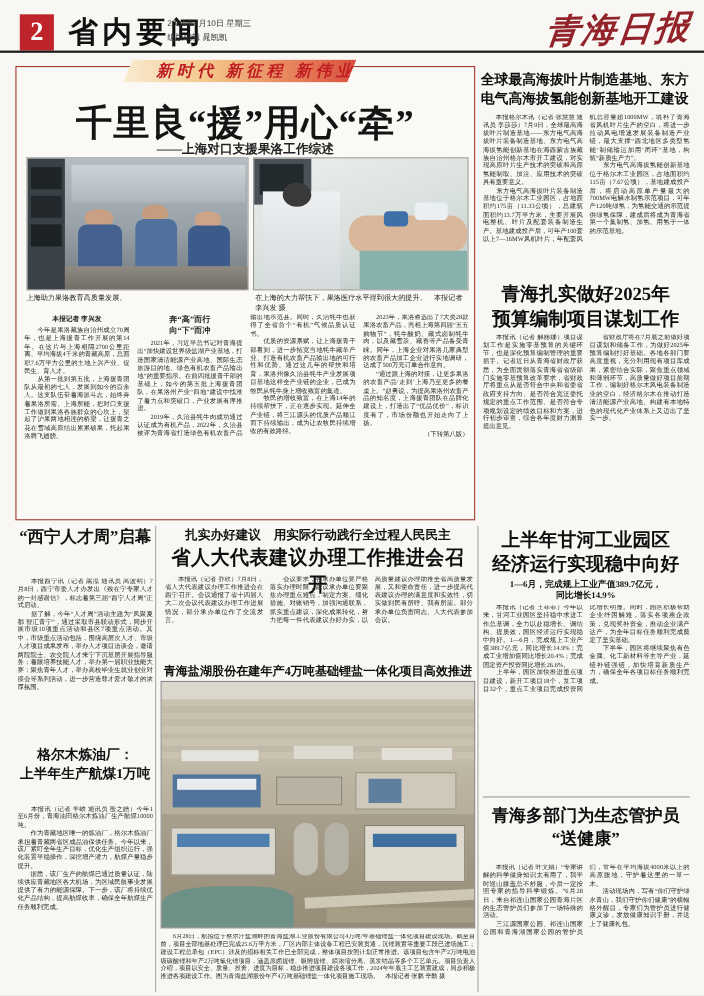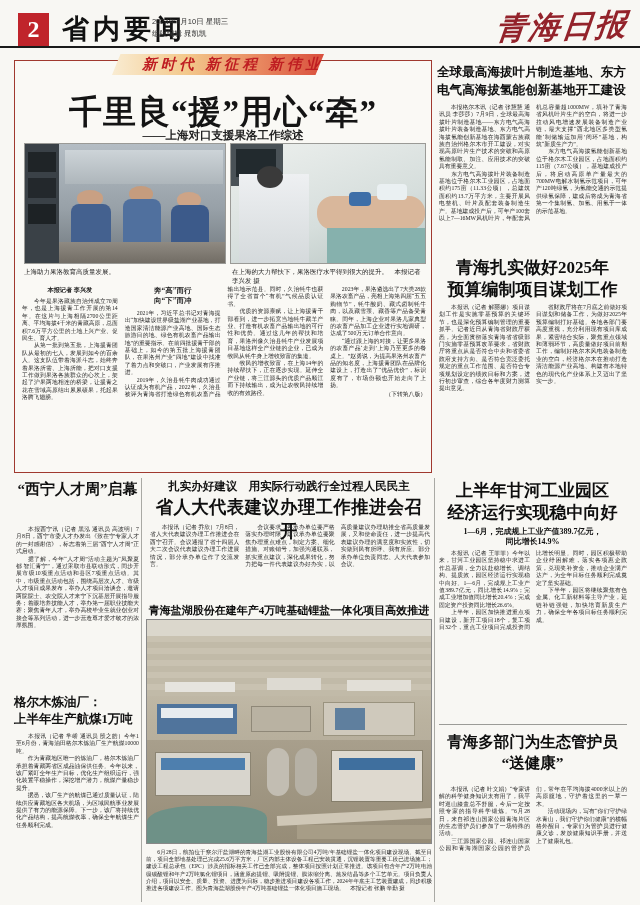--- a/index.html
+++ b/index.html
@@ -48,21 +48,21 @@
   .main-body { left:22px; top:286px; width:404px; height:178px; overflow:hidden;
     column-count:4; column-gap:7px; }
   .tiny { font-size:5.8px; line-height:7.4px; text-align:justify; white-space:pre-wrap; color:#262626; }
   .byline { text-align:center; font-size:6.2px; font-weight:bold; margin-bottom:3px; white-space:normal; }
   .subhead { text-align:center; font-size:7.5px; font-weight:900; margin:4px 12px; white-space:normal; }
   .endmark { text-align:right; font-size:5.8px; }
 
   
   .talent-title { left:14px; top:479px; width:127px; text-align:center; font-size:15px; font-weight:900; line-height:20px; color:#111; }
   .talent-body { left:16px; top:526px; width:123px; height:160px; overflow:hidden; }
-  .refinery-title { left:14px; top:694px; width:127px; font-size:12.5px; font-weight:900; line-height:17px; color:#111; }
+  .refinery-title { left:14px; top:678px; width:127px; text-align:center; font-size:12.5px; font-weight:900; line-height:17px; color:#111; }
   .refinery-body { left:16px; top:733px; width:123px; height:168px; overflow:hidden; }
 
   
   .npc-kicker { left:146px; top:479px; width:286px; text-align:center; font-size:11.5px; font-weight:900; color:#111; }
   .npc-headline { left:146px; top:495px; width:286px; text-align:center; font-size:18px; font-weight:900;
     color:#0f0f0f; transform:scaleX(.96); transform-origin:center; letter-spacing:.5px; }
   .npc-body { left:150px; top:524px; width:280px; height:76px; overflow:hidden; column-count:3; column-gap:6px; }
   .salt-title { left:146px; top:603px; width:286px; text-align:center; font-size:11px; font-weight:900; color:#0d0d0d; }
   .photo-salt { left:146px; top:619px; width:286px; height:225px; border:1px solid #888;
     background:linear-gradient(180deg,#d8d4c9 0%,#c7c0af 18%,#bab29f 45%,#b1a998 72%,#a39a87 100%); }

